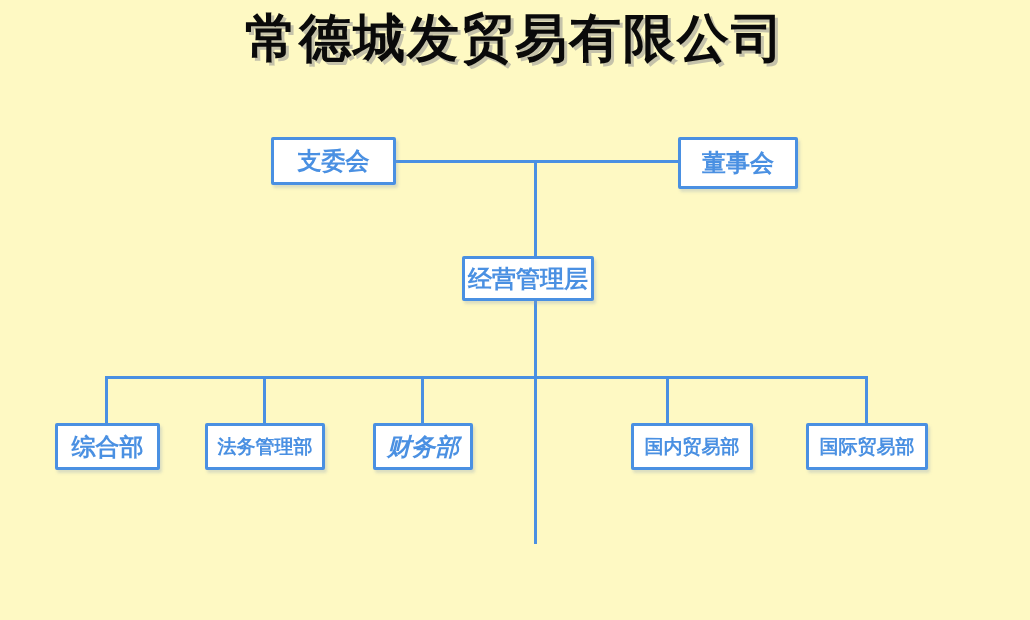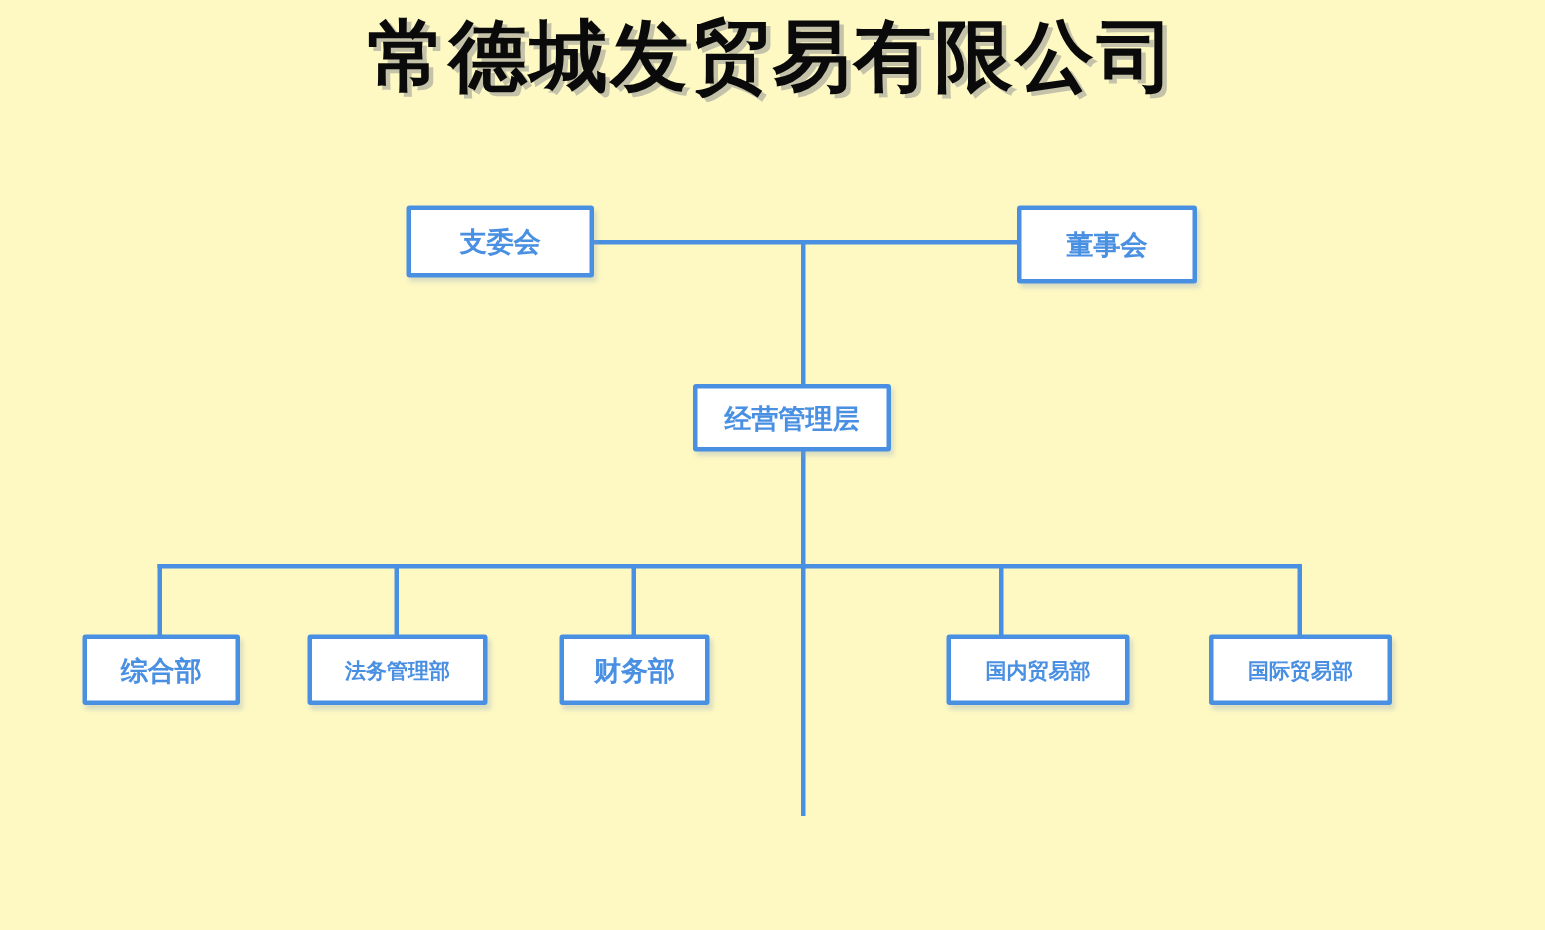--- a/index.html
+++ b/index.html
@@ -52,31 +52,31 @@
     border-radius: 2px;
     display: flex;
     align-items: center;
     justify-content: center;
     box-shadow: 2px 3px 3px rgba(140,160,185,0.30);
     z-index: 5;
   }
   .node-label {
     font-family: "Liberation Sans", "DejaVu Sans", sans-serif;
     font-weight: bold;
-    font-size: 18px;
+    font-size: 24px;
     line-height: 22px;
     color: #4a90e2;
     white-space: nowrap;
     text-shadow:
        1px 0 0 rgba(255,255,255,0.85),
       -1px 0 0 rgba(255,255,255,0.85),
        0 1px 0 rgba(255,255,255,0.85),
        0 -1px 0 rgba(255,255,255,0.85);
   }
-  .node-label.sm { font-size: 14px; }
+  .node-label.sm { font-size: 19px; }
 </style>
 </head>
 <body>
 
 <div id="canvas">
 
   <div id="chart-title">常德城发贸易有限公司</div>
 
   <div class="conn conn-h" style="left:396px; top:160px; width:282px;"></div>
 
@@ -107,21 +107,21 @@
   </div>
 
   <div class="node" style="left:55px; top:423px; width:105px; height:47px;">
     <span class="node-label">综合部</span>
   </div>
 
   <div class="node" style="left:205px; top:423px; width:120px; height:47px;">
     <span class="node-label sm">法务管理部</span>
   </div>
 
-  <div class="node" style="left:373px; top:423px; width:100px; height:47px;">
+  <div class="node" style="left:373px; top:423px; width:100px; height:47px;font-style:italic;">
     <span class="node-label">财务部</span>
   </div>
 
   <div class="node" style="left:607px; top:423px; width:122px; height:47px;margin-left:24px;">
     <span class="node-label sm">国内贸易部</span>
   </div>
 
   <div class="node" style="left:806px; top:423px; width:122px; height:47px;">
     <span class="node-label sm">国际贸易部</span>
   </div>

